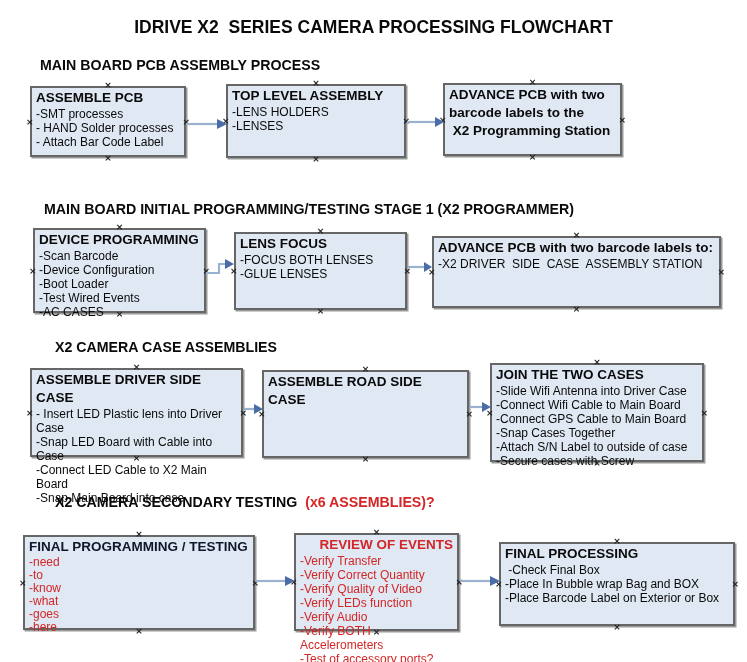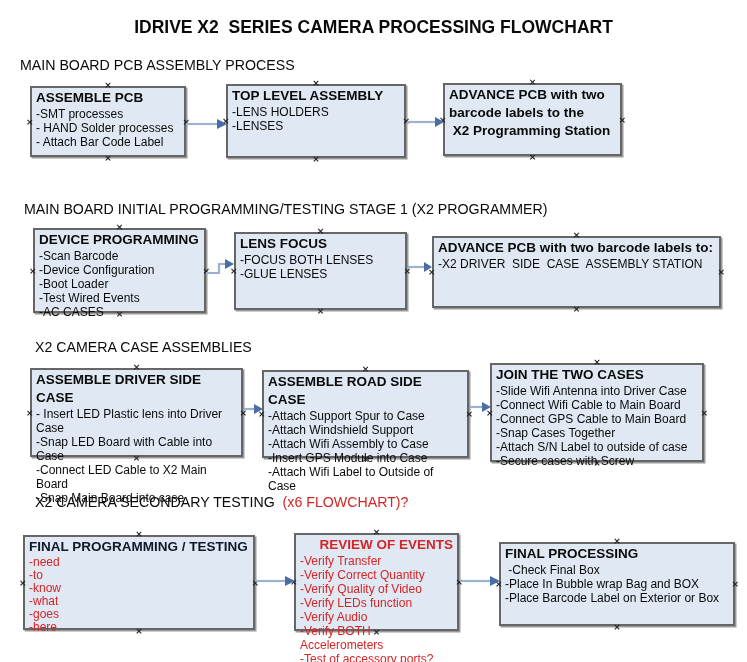--- a/index.html
+++ b/index.html
@@ -1,20 +1,20 @@
 <!DOCTYPE html>
 <html><head>
 <meta charset="utf-8">
 <style>
   html,body{margin:0;padding:0;background:#fff;}
   #canvas{position:relative;width:747px;height:662px;background:#ffffff;
           font-family:"Liberation Sans",sans-serif;color:#0a0a0a;overflow:hidden;}
   .title{position:absolute;top:17px;left:0;width:100%;text-align:center;
          font-weight:bold;font-size:17.5px;white-space:pre;color:#0a0a0a;}
-  .shead{position:absolute;font-weight:normal;font-size:14.2px;white-space:pre;color:#0a0a0a;}
+  .shead{position:absolute;font-weight:bold;font-size:14.2px;white-space:pre;color:#0a0a0a;margin-left:20px;}
   .fbox{position:absolute;box-sizing:border-box;border:2px solid #666;
         background:#dfe8f3;padding:1px 4px;box-shadow:1.5px 1.5px 0 #9a9a9a;}
   .btitle{font-weight:bold;font-size:13.5px;line-height:18px;white-space:pre-wrap;}
   .body{font-size:12px;line-height:14px;white-space:pre-wrap;}
   .lh13 .body{line-height:13px;}
   .red{color:#d42626;}
   .anchor{position:absolute;font-size:9px;line-height:7px;color:#222;font-weight:bold;
           font-family:"DejaVu Sans",sans-serif;pointer-events:none;}
   .a-t{top:-6px;left:50%;transform:translateX(-50%);}
   .a-b{bottom:-7px;left:50%;transform:translateX(-50%);}
@@ -27,21 +27,21 @@
 </head>
 <body>
 
 <div id="canvas">
 
   <div class="title">IDRIVE X2  SERIES CAMERA PROCESSING FLOWCHART</div>
 
   <div class="shead" style="left:20px;top:57px">MAIN BOARD PCB ASSEMBLY PROCESS</div>
   <div class="shead" style="left:24px;top:201px">MAIN BOARD INITIAL PROGRAMMING/TESTING STAGE 1 (X2 PROGRAMMER)</div>
   <div class="shead" style="left:35px;top:339px">X2 CAMERA CASE ASSEMBLIES</div>
-  <div class="shead" style="left:35px;top:494px"><span>X2 CAMERA SECONDARY TESTING  </span><span class="red" style="color: rgb(212, 38, 38);">(x6 FLOWCHART)?</span></div>
+  <div class="shead" style="left:35px;top:494px"><span>X2 CAMERA SECONDARY TESTING  </span><span class="red" style="color: rgb(212, 38, 38);">(x6 ASSEMBLIES)?</span></div>
 
   <div class="fbox" style="left: 30px; top: 86px; width: 156px; height: 71px; background: rgb(223, 232, 243); border-color: rgb(102, 102, 102);">
     <div class="btitle">ASSEMBLE PCB</div>
     <div class="body"><div>-SMT processes</div><div>- HAND Solder processes</div><div>- Attach Bar Code Label</div></div>
   <span class="anchor a-t" style="color: rgb(34, 34, 34);">×</span>
       <span class="anchor a-b" style="color: rgb(34, 34, 34);">×</span>
       <span class="anchor a-l" style="color: rgb(34, 34, 34);">×</span>
       <span class="anchor a-r" style="color: rgb(34, 34, 34);">×</span>
     </div>
   <div class="fbox" style="left: 226px; top: 84px; width: 180px; height: 74px; background: rgb(223, 232, 243); border-color: rgb(102, 102, 102);">
@@ -91,21 +91,20 @@
   <div class="fbox" style="left: 30px; top: 368px; width: 213px; height: 89px; background: rgb(223, 232, 243); border-color: rgb(102, 102, 102);">
     <div class="btitle">ASSEMBLE DRIVER SIDE CASE</div>
     <div class="body"><div>- Insert LED Plastic lens into Driver Case</div><div>-Snap LED Board with Cable into Case</div><div>-Connect LED Cable to X2 Main Board</div><div>-Snap Main Board into case</div></div>
   <span class="anchor a-t" style="color: rgb(34, 34, 34);">×</span>
       <span class="anchor a-b" style="color: rgb(34, 34, 34);">×</span>
       <span class="anchor a-l" style="color: rgb(34, 34, 34);">×</span>
       <span class="anchor a-r" style="color: rgb(34, 34, 34);">×</span>
     </div>
   <div class="fbox" style="left: 262px; top: 370px; width: 207px; height: 88px; background: rgb(223, 232, 243); border-color: rgb(102, 102, 102);">
     <div class="btitle">ASSEMBLE ROAD SIDE CASE</div>
-    <div class="body"><div>-Attach Support Spur to Case</div><div>-Attach Windshield Support</div><div>-Attach Wifi Assembly to Case</div><div>-Insert GPS Module into Case</div><div>-Attach Wifi Label to Outside of Case</div></div>
   <span class="anchor a-t" style="color: rgb(34, 34, 34);">×</span>
       <span class="anchor a-b" style="color: rgb(34, 34, 34);">×</span>
       <span class="anchor a-l" style="color: rgb(34, 34, 34);">×</span>
       <span class="anchor a-r" style="color: rgb(34, 34, 34);">×</span>
     </div>
   <div class="fbox" style="left: 490px; top: 363px; width: 214px; height: 99px; background: rgb(223, 232, 243); border-color: rgb(102, 102, 102);">
     <div class="btitle">JOIN THE TWO CASES</div>
     <div class="body"><div>-Slide Wifi Antenna into Driver Case</div><div>-Connect Wifi Cable to Main Board</div><div>-Connect GPS Cable to Main Board</div><div>-Snap Cases Together</div><div>-Attach S/N Label to outside of case</div><div>-Secure cases with Screw</div></div>
   <span class="anchor a-t" style="color: rgb(34, 34, 34);">×</span>
       <span class="anchor a-b" style="color: rgb(34, 34, 34);">×</span>

